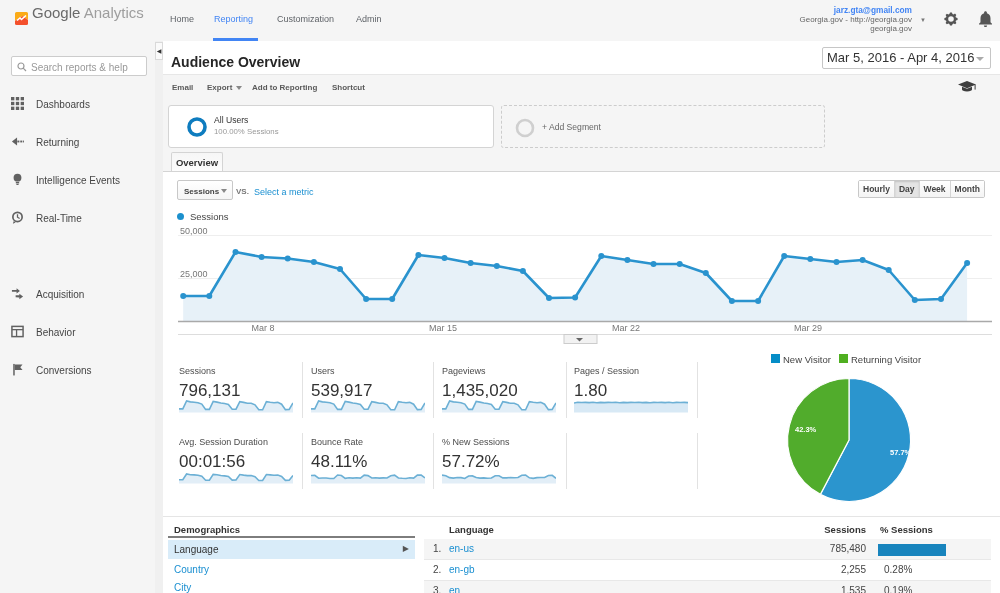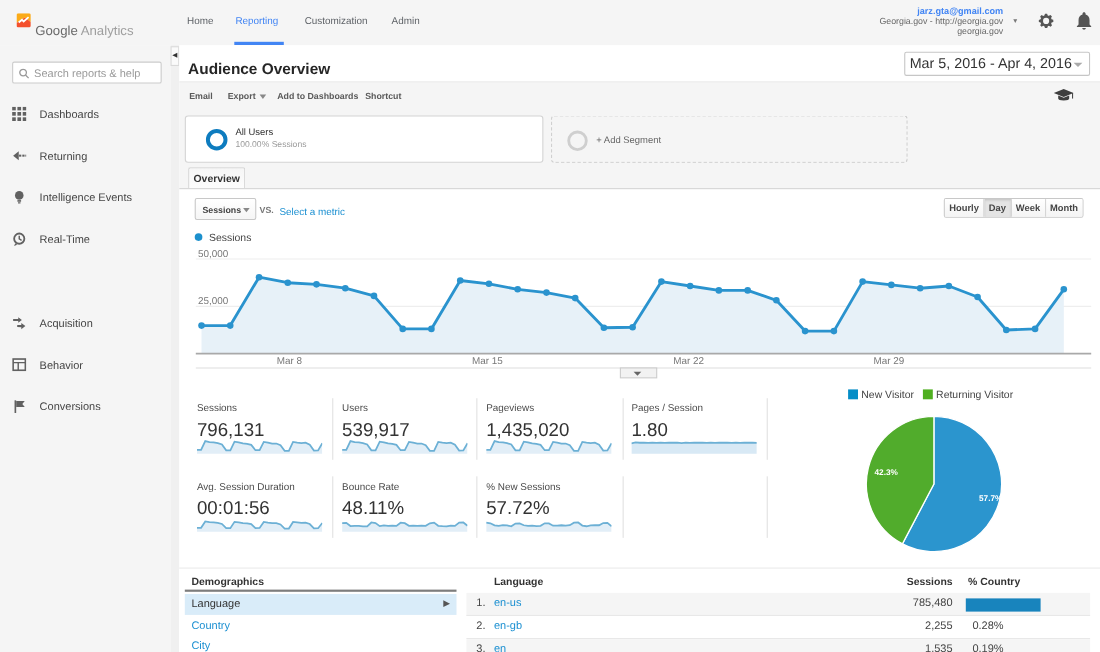--- a/index.html
+++ b/index.html
@@ -2,21 +2,21 @@
 <html><head>
 <meta charset="utf-8">
 <style>
 * { margin:0; padding:0; box-sizing:border-box; }
 html,body { width:1000px; height:593px; }
 body { font-family:"Liberation Sans",sans-serif; position:relative; background:#fff; overflow:hidden; }
 .abs { position:absolute; }
 
 #topbar { position:absolute; left:0; top:0; width:1000px; height:41px; background:#f5f5f5; }
 #logo { position:absolute; left:15px; top:12px; width:13px; height:13px; }
-#logotext { position:absolute; left:32px; top:21px; font-size:12px; color:#757575; }
+#logotext { position:absolute; left:32px; top:4px; font-size:15px; color:#757575; }
 #logotext b { font-weight:normal; color:#6a6a6a; }
 #logotext span { color:#9e9e9e; }
 .navitem { position:absolute; top:14px; font-size:9px; color:#5f6368; }
 #nav-rep { color:#4285f4; }
 #nav-underline { position:absolute; left:213px; top:38px; width:45px; height:3px; background:#4285f4; }
 #acct { position:absolute; left:700px; top:6px; width:212px; text-align:right; }
 #acct .em { font-size:8.3px; font-weight:bold; color:#4285f4; line-height:9px; }
 #acct .ln { font-size:8px; color:#666; line-height:9px; }
 
 #sidebar { position:absolute; left:0; top:41px; width:155px; height:552px; background:#f5f5f5; }
@@ -180,21 +180,21 @@
 <div id="main">
   <div id="headband">
     <div id="htitle">Audience Overview</div>
     <div id="datebox">
         <div class="dt">Mar 5, 2016 - Apr 4, 2016</div>
         <div class="car"></div>
       </div>
   </div>
   <div class="act" style="left:9px;">Email</div>
   <div class="act" style="left:44px;">Export<span class="caret"></span></div>
-  <div class="act" style="left:89px;">Add to Dashboards</div>
+  <div class="act" style="left:89px;">Add to Reporting</div>
   <div class="act" style="left:169px;">Shortcut</div>
   <svg class="abs" style="left:795px;top:40px;" width="18" height="13" viewBox="0 0 18 13">
       <path fill="#3e3e3e" d="M9 0 L18 3.6 L9 7.2 L0 3.6 Z"></path>
       <path fill="#3e3e3e" d="M4 5.8 L4 8.6 Q4 10.4 9 10.4 Q14 10.4 14 8.6 L14 5.8 L9 7.8 Z"></path>
       <rect x="16.6" y="3.6" width="1" height="5" fill="#3e3e3e"></rect>
     </svg>
   <div id="seg1">
     <svg class="abs" style="left:17px;top:10px;" width="22" height="22" viewBox="0 0 22 22">
         <circle cx="11" cy="11" r="8" fill="none" stroke="#0e7cbf" stroke-width="3.6"></circle>
       </svg>
@@ -341,21 +341,21 @@
   <div id="demoghead">Demographics</div>
   <div id="demogline"></div>
   <div id="langrow">
       <div class="tx">Language</div>
       <div class="ar">▶</div>
     </div>
   <div class="blink abs" style="left:11px;top:47px;">Country</div>
   <div class="blink abs" style="left:11px;top:65px;">City</div>
   <div class="tblhead" style="left:286px;">Language</div>
   <div class="tblhead" style="left:645px;width:58px;text-align:right;">Sessions</div>
-  <div class="tblhead" style="left:717px;">% Country</div>
+  <div class="tblhead" style="left:717px;">% Sessions</div>
   <div class="trow odd" style="top:22px;">
     <div class="idx">1.</div>
       <div class="lg blink">en-us</div>
       <div class="sess">785,480</div>
     <div class="bar" style="width:68px;"></div>
       <div class="pct" style="left:526px;margin-top:42px;">98.66%</div>
   </div>
   <div class="trow" style="top:43px;">
     <div class="idx">2.</div>
       <div class="lg blink">en-gb</div>

